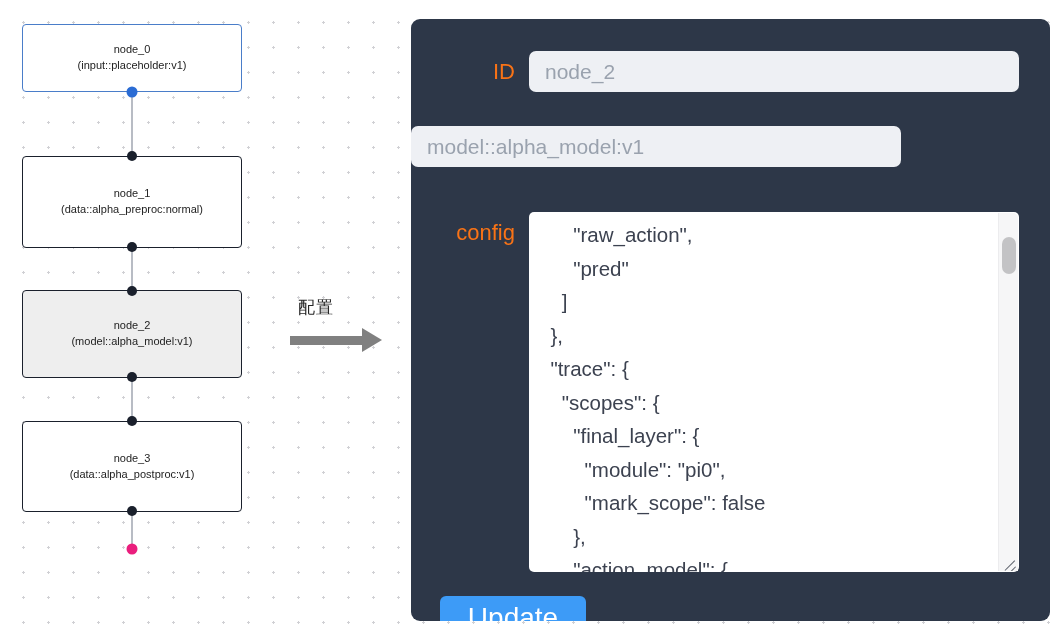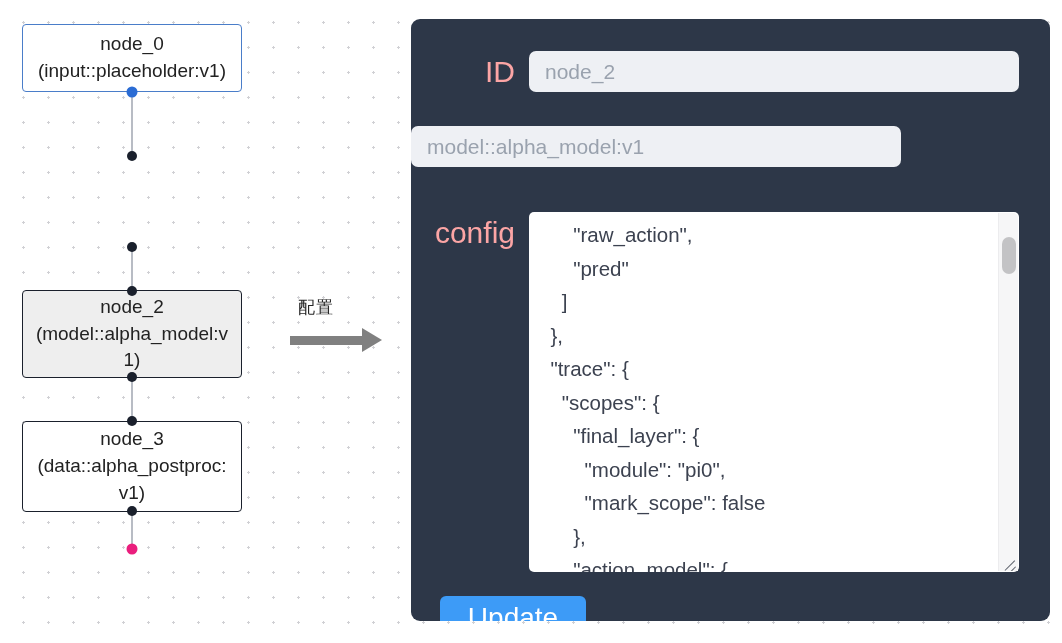--- a/index.html
+++ b/index.html
@@ -32,21 +32,21 @@
   .node {
     position: absolute;
     box-sizing: border-box;
     background: #ffffff;
     border: 1px solid #1a202c;
     border-radius: 4px;
     display: flex;
     align-items: center;
     justify-content: center;
     text-align: center;
-    font-size: 19px;
+    font-size: 11px;
     line-height: 1.42;
     color: #222222;
     padding: 4px 12px;
     overflow-wrap: anywhere;
   }
   .node-label { display: block; width: 100%; }
   .node.is-input   { border: 1.6px solid #4a7dc9; }
   .node.is-output  { border: 1.6px solid #e8368f; }
   .node.is-selected{ background: #eeeeee; border: 1.6px solid #1a202c; }
 
@@ -119,22 +119,22 @@
     position: absolute;
     left: 0;
     display: flex;
     align-items: flex-start;
   }
   .field-label {
     width: 118px;
     text-align: right;
     padding-right: 14px;
     box-sizing: border-box;
-    color: #fca5a5;
-    font-size: 30px;
+    color: #f97316;
+    font-size: 22px;
     line-height: 41px;
     font-family: "Liberation Sans", sans-serif;
   }
   .field-input {
     box-sizing: border-box;
     background: #eef0f4;
     border: none;
     border-radius: 7px;
     height: 41px;
     width: 490px;
@@ -237,20 +237,23 @@
   <div class="edge" style="left:131px; top:92px; height:66px;"></div>
   <div class="edge" style="left:131px; top:247px; height:44px;"></div>
   <div class="edge" style="left:131px; top:377px; height:44px;"></div>
   <div class="edge" style="left:131px; top:511px; height:38px;"></div>
 
   <div class="node is-input" style="left:22px; top:24px; width:220px; height:68px;">
     <span class="node-label"><span>node_0</span><br><span>(input::placeholder:v1)</span></span>
   </div>
   <div class="port port-blue" style="left:132px; top:92px;"></div>
 
+  <div class="node" style="left:22px; top:156px; width:220px; height:92px;">
+    <span class="node-label"><span>node_1</span><br><span>(data::alpha_preproc:normal)</span></span>
+  </div>
   <div class="port" style="left:132px; top:156px;"></div>
   <div class="port" style="left:132px; top:247px;"></div>
 
   <div class="node is-selected" style="left:22px; top:290px; width:220px; height:88px;">
     <span class="node-label"><span>node_2</span><br><span>(model::alpha_model:v1)</span></span>
   </div>
   <div class="port" style="left:132px; top:291px;"></div>
   <div class="port" style="left:132px; top:377px;"></div>
 
   <div class="node" style="left:22px; top:421px; width:220px; height:91px;">

